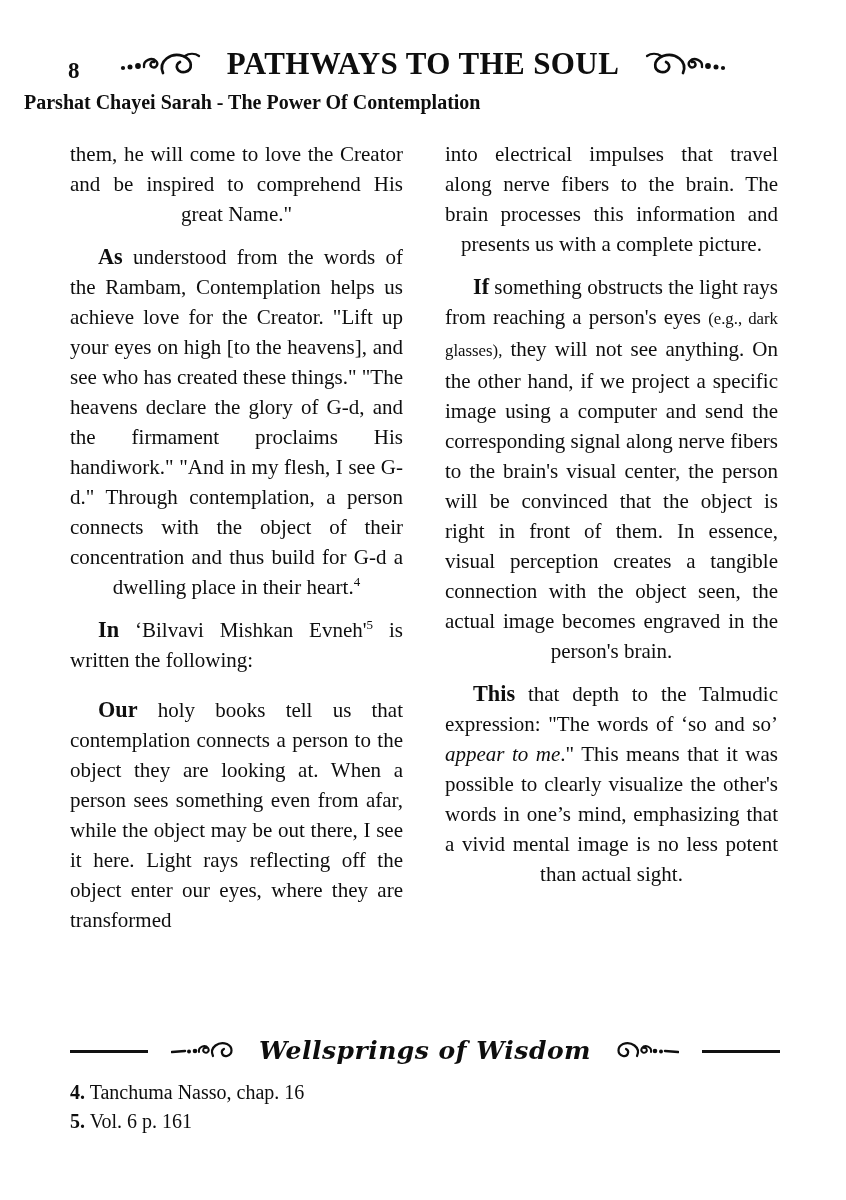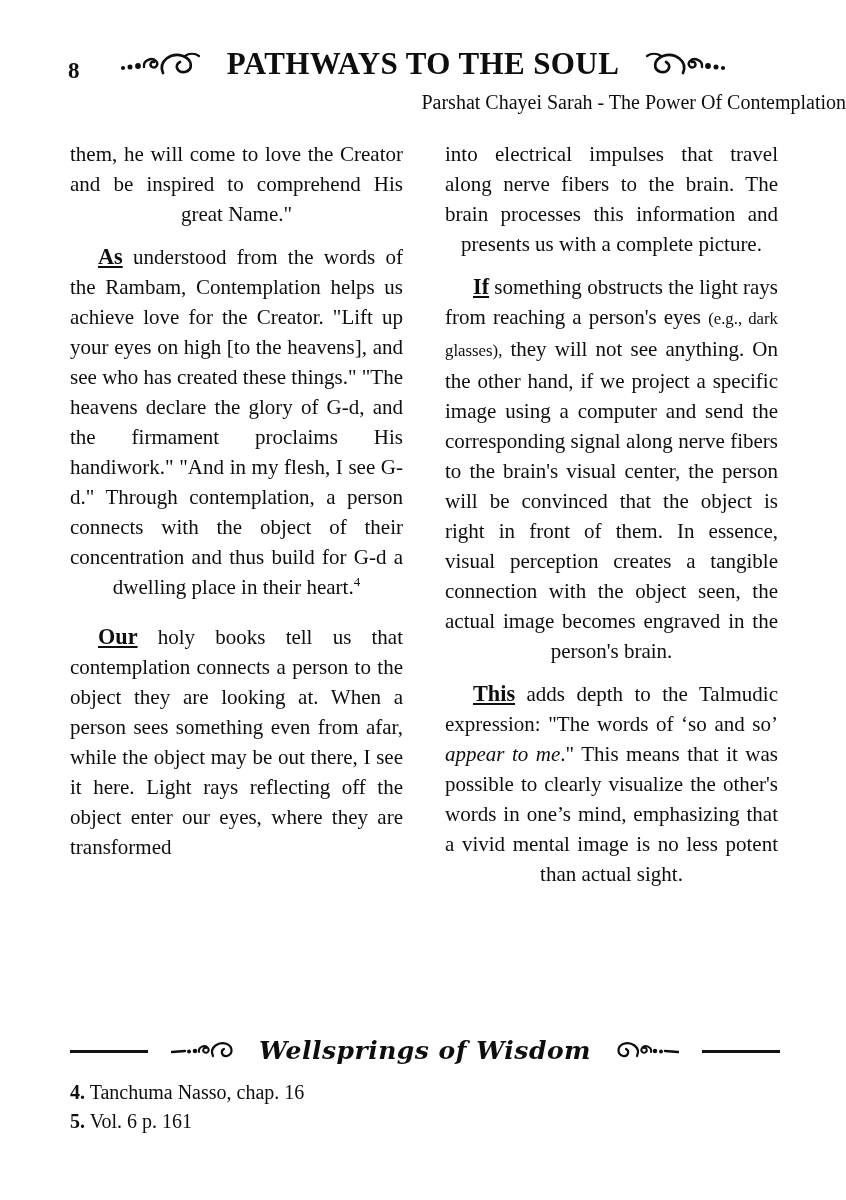--- a/index.html
+++ b/index.html
@@ -15,35 +15,35 @@
     display: flex; justify-content: center; align-items: center;
     gap: 24px; padding-top: 46px;
   }
   .title {
     margin: 0; font-size: 31px; font-weight: bold; letter-spacing: 0.4px;
     white-space: nowrap;
   }
   .flourish { display: block; }
   .flourish.mirror { transform: scaleX(-1); }
   .subtitle {
-    text-align: right; font-size: 20px; font-weight: normal; margin-top: 9px;
+    text-align: left; font-size: 20px; font-weight: bold; margin-top: 9px; margin-left: 24px;
   }
   .columns {
     display: flex; gap: 42px; padding: 0 68px 0 70px; margin-top: 25px;
   }
   .col { flex: 1; min-width: 0; }
   p.para {
     margin: 0 0 13px 0; font-size: 21px; line-height: 30px;
     text-align: justify; hyphens: none;
   }
   p.para.indent { text-indent: 28px; }
   p.last-center  { text-align-last: center; }
   p.last-left    { text-align-last: left; }
   p.last-justify { text-align-last: justify; margin-top: 20px; }
-  .lead { font-weight: bold; font-size: 1.06em; text-decoration: underline; }
+  .lead { font-weight: bold; font-size: 1.06em; }
   .small { font-size: 0.8em; }
   .italic { font-style: italic; }
   sup.fnref { font-size: 0.62em; line-height: 0; }
   .footer { position: absolute; left: 70px; right: 66px; top: 1036px; }
   .divider { display: flex; align-items: center; gap: 23px; }
   .rule { flex: 1; border-top: 3px solid #121212; margin-top: 2px; }
   .banner {
     font-family: "DejaVu Serif", serif; font-style: italic; font-weight: bold;
     font-size: 25px; white-space: nowrap; padding: 0 3px; letter-spacing: 0.5px;
   }
@@ -74,26 +74,27 @@
     <path d="M66 7 C70 4 76 4 80 7" fill="none" stroke="#0e0e0e" stroke-width="2.2" stroke-linecap="round"></path>
   </svg>
 </div>
 
 <div class="subtitle">Parshat Chayei Sarah - The Power Of Contemplation</div>
 
 <div class="columns">
   <div class="col">
       <p class="para last-center"><span>them, he will come to love the Creator and be inspired to comprehend His great Name."</span></p>
       <p class="para indent last-center"><span class="lead">As</span><span> understood from the words of the Rambam, Contemplation helps us achieve love for the Creator. "Lift up your eyes on high [to the heavens], and see who has created these things." "The heavens declare the glory of G-d, and the firmament proclaims His handiwork." "And in my flesh, I see G-d." Through contemplation, a person connects with the object of their concentration and thus build for G-d a dwelling place in their heart.</span><sup class="fnref">4</sup></p>
+      <p class="para indent last-left"><span class="lead">In</span><span> ‘Bilvavi Mishkan Evneh'</span><sup class="fnref">5</sup><span> is written the following:</span></p>
       <p class="para indent last-justify"><span class="lead">Our</span><span> holy books tell us that contemplation connects a person to the object they are looking at. When a person sees something even from afar, while the object may be out there, I see it here. Light rays reflecting off the object enter our eyes, where they are transformed</span></p>
     </div>
   <div class="col">
       <p class="para last-center"><span>into electrical impulses that travel along nerve fibers to the brain. The brain processes this information and presents us with a complete picture.</span></p>
       <p class="para indent last-center"><span class="lead">If</span><span> something obstructs the light rays from reaching a person's eyes </span><span class="small">(e.g., dark glasses),</span><span> they will not see anything. On the other hand, if we project a specific image using a computer and send the corresponding signal along nerve fibers to the brain's visual center, the person will be convinced that the object is right in front of them. In essence, visual perception creates a tangible connection with the object seen, the actual image becomes engraved in the person's brain.</span></p>
-      <p class="para indent last-center"><span class="lead">This</span><span> adds depth to the Talmudic expression: "The words of ‘so and so’ </span><span class="italic">appear to me</span><span>." This means that it was possible to clearly visualize the other's words in one’s mind, emphasizing that a vivid mental image is no less potent than actual sight.</span></p>
+      <p class="para indent last-center"><span class="lead">This</span><span> that depth to the Talmudic expression: "The words of ‘so and so’ </span><span class="italic">appear to me</span><span>." This means that it was possible to clearly visualize the other's words in one’s mind, emphasizing that a vivid mental image is no less potent than actual sight.</span></p>
     </div>
 </div>
 
 <div class="footer">
   <div class="divider">
     <span class="rule"></span>
     <svg class="flourish" width="62" height="22" viewBox="0 0 62 22" aria-hidden="true">
       <path d="M1 12 L14 11" stroke="#0e0e0e" stroke-width="2.6" stroke-linecap="round"></path>
       <circle cx="18" cy="11.5" r="2" fill="#0e0e0e"></circle>
       <circle cx="24" cy="11" r="2.3" fill="#0e0e0e"></circle>

